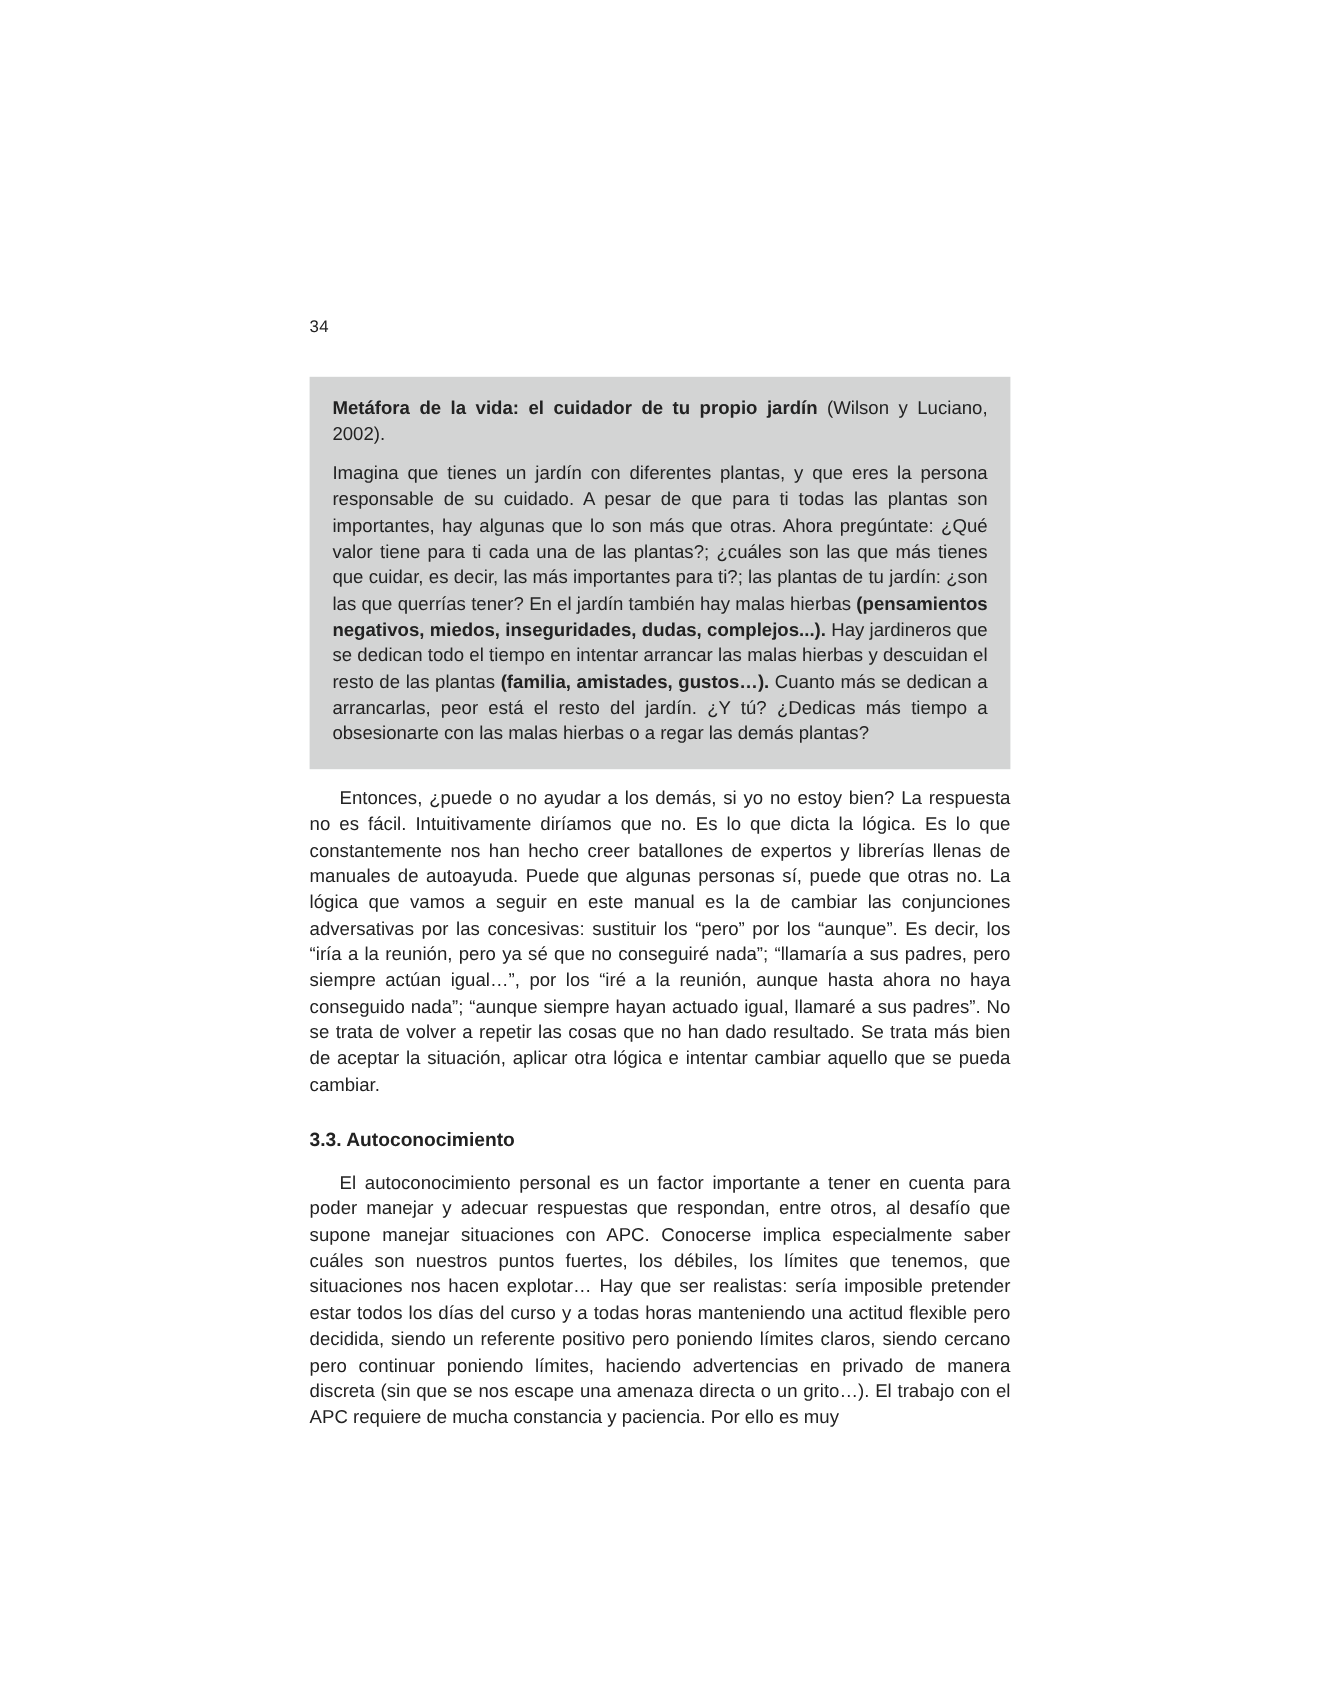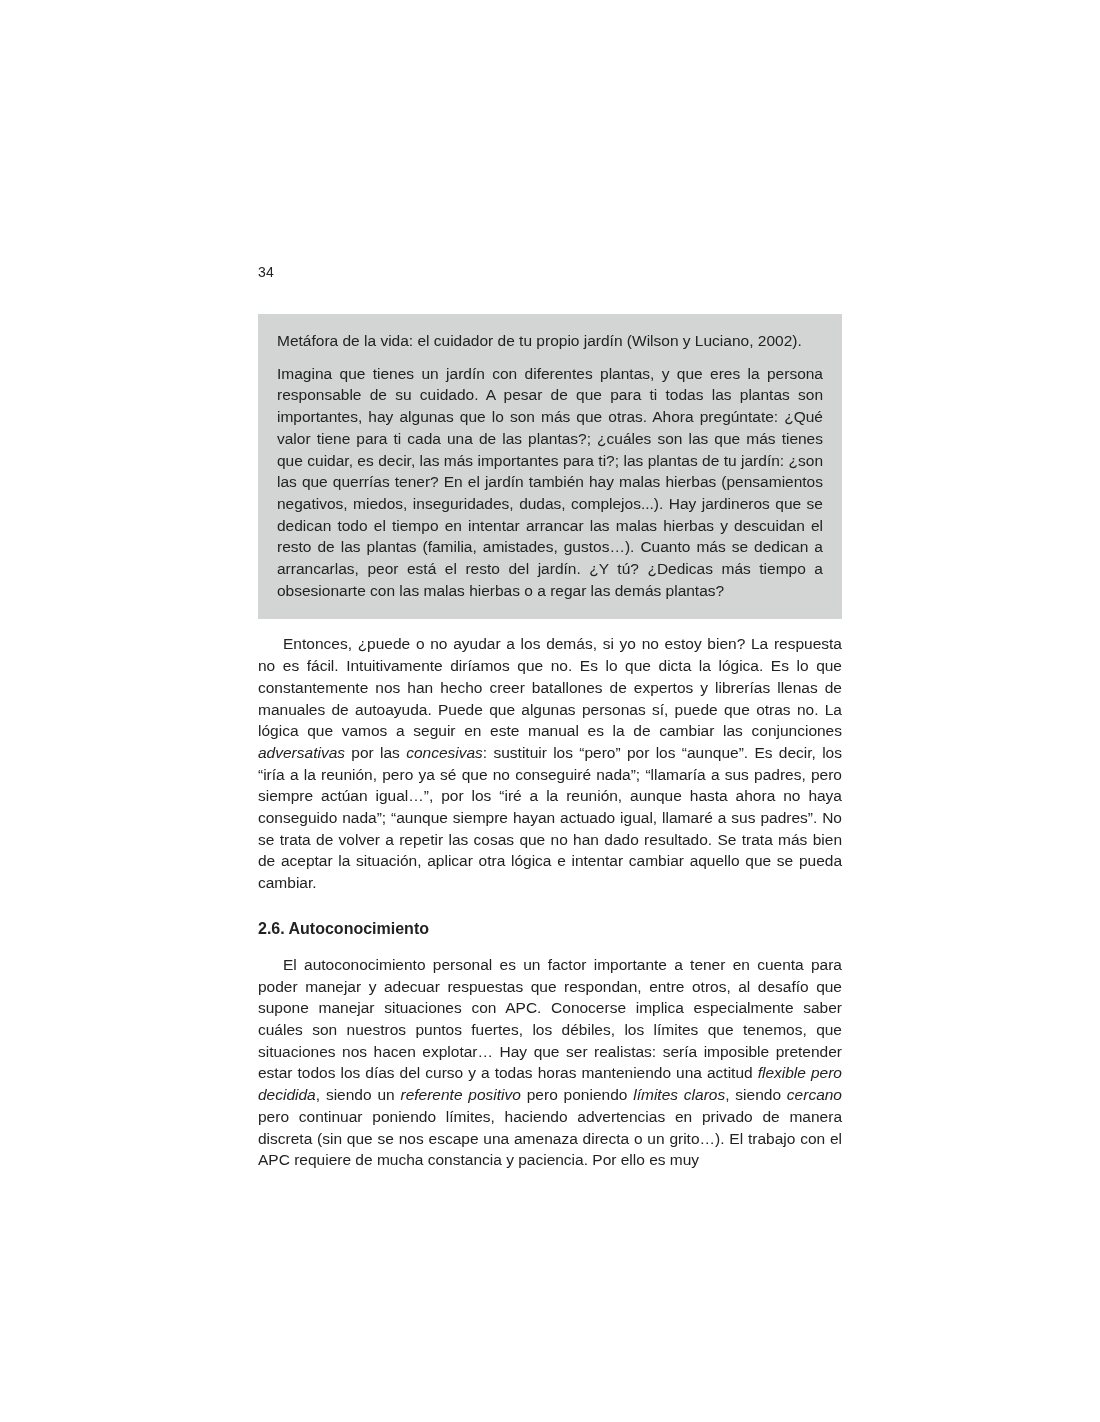--- a/index.html
+++ b/index.html
@@ -55,38 +55,38 @@
     line-height: 21.7px;
     text-align: justify;
     text-indent: 25px;
     margin: 14px 0 0 0;
   }
   .heading {
     font-size: 16px;
     font-weight: 700;
     margin: 26px 0 16px 0;
   }
-  b, .b { font-weight: 400; }
-  i, .i { font-style: italic; }
+  b, .b { font-weight: 700; }
+  i, .i { }
 </style>
 </head>
 <body>
 
 <div class="page" style="--page-bg: #ffffff; --box-bg: #d3d4d4; --text-color: #222222;">
   <div class="content">
 
     <div class="header">
       <span class="pagenum">34</span>
     </div>
 
     <div class="box">
       <p class="box-title"><span class="b">Metáfora de la vida: el cuidador de tu propio jardín</span><span> (Wilson y Luciano, 2002).</span></p>
       <p class="box-body"><span>Imagina que tienes un jardín con diferentes plantas, y que eres la persona responsable de su cuidado. A pesar de que para ti todas las plantas son importantes, hay algunas que lo son más que otras. Ahora pregúntate: ¿Qué valor tiene para ti cada una de las plantas?; ¿cuáles son las que más tienes que cuidar, es decir, las más importantes para ti?; las plantas de tu jardín: ¿son las que querrías tener? En el jardín también hay malas hierbas </span><span class="b">(pensamientos negativos, miedos, inseguridades, dudas, complejos...).</span><span> Hay jardineros que se dedican todo el tiempo en intentar arrancar las malas hierbas y descuidan el resto de las plantas </span><span class="b">(familia, amistades, gustos…).</span><span> Cuanto más se dedican a arrancarlas, peor está el resto del jardín. ¿Y tú? ¿Dedicas más tiempo a obsesionarte con las malas hierbas o a regar las demás plantas?</span></p>
     </div>
 
     <p class="para"><span>Entonces, ¿puede o no ayudar a los demás, si yo no estoy bien? La respuesta no es fácil. Intuitivamente diríamos que no. Es lo que dicta la lógica. Es lo que constantemente nos han hecho creer batallones de expertos y librerías llenas de manuales de autoayuda. Puede que algunas personas sí, puede que otras no. La lógica que vamos a seguir en este manual es la de cambiar las conjunciones </span><span class="i">adversativas</span><span> por las </span><span class="i">concesivas</span><span>: sustituir los “pero” por los “aunque”. Es decir, los “iría a la reunión, pero ya sé que no conseguiré nada”; “llamaría a sus padres, pero siempre actúan igual…”, por los “iré a la reunión, aunque hasta ahora no haya conseguido nada”; “aunque siempre hayan actuado igual, llamaré a sus padres”. No se trata de volver a repetir las cosas que no han dado resultado. Se trata más bien de aceptar la situación, aplicar otra lógica e intentar cambiar aquello que se pueda cambiar.</span></p>
 
-    <h2 class="heading">2.6. Autoconocimiento</h2>
+    <h2 class="heading">3.3. Autoconocimiento</h2>
 
     <p class="para"><span>El autoconocimiento personal es un factor importante a tener en cuenta para poder manejar y adecuar respuestas que respondan, entre otros, al desafío que supone manejar situaciones con APC. Conocerse implica especialmente saber cuáles son nuestros puntos fuertes, los débiles, los límites que tenemos, que situaciones nos hacen explotar… Hay que ser realistas: sería imposible pretender estar todos los días del curso y a todas horas manteniendo una actitud </span><span class="i">flexible pero decidida</span><span>, siendo un </span><span class="i">referente positivo</span><span> pero poniendo </span><span class="i">límites claros</span><span>, siendo </span><span class="i">cercano</span><span> pero continuar poniendo límites, haciendo advertencias en privado de manera discreta (sin que se nos escape una amenaza directa o un grito…). El trabajo con el APC requiere de mucha constancia y paciencia. Por ello es muy</span></p>
 
   </div>
 </div>
 
 </body></html>

